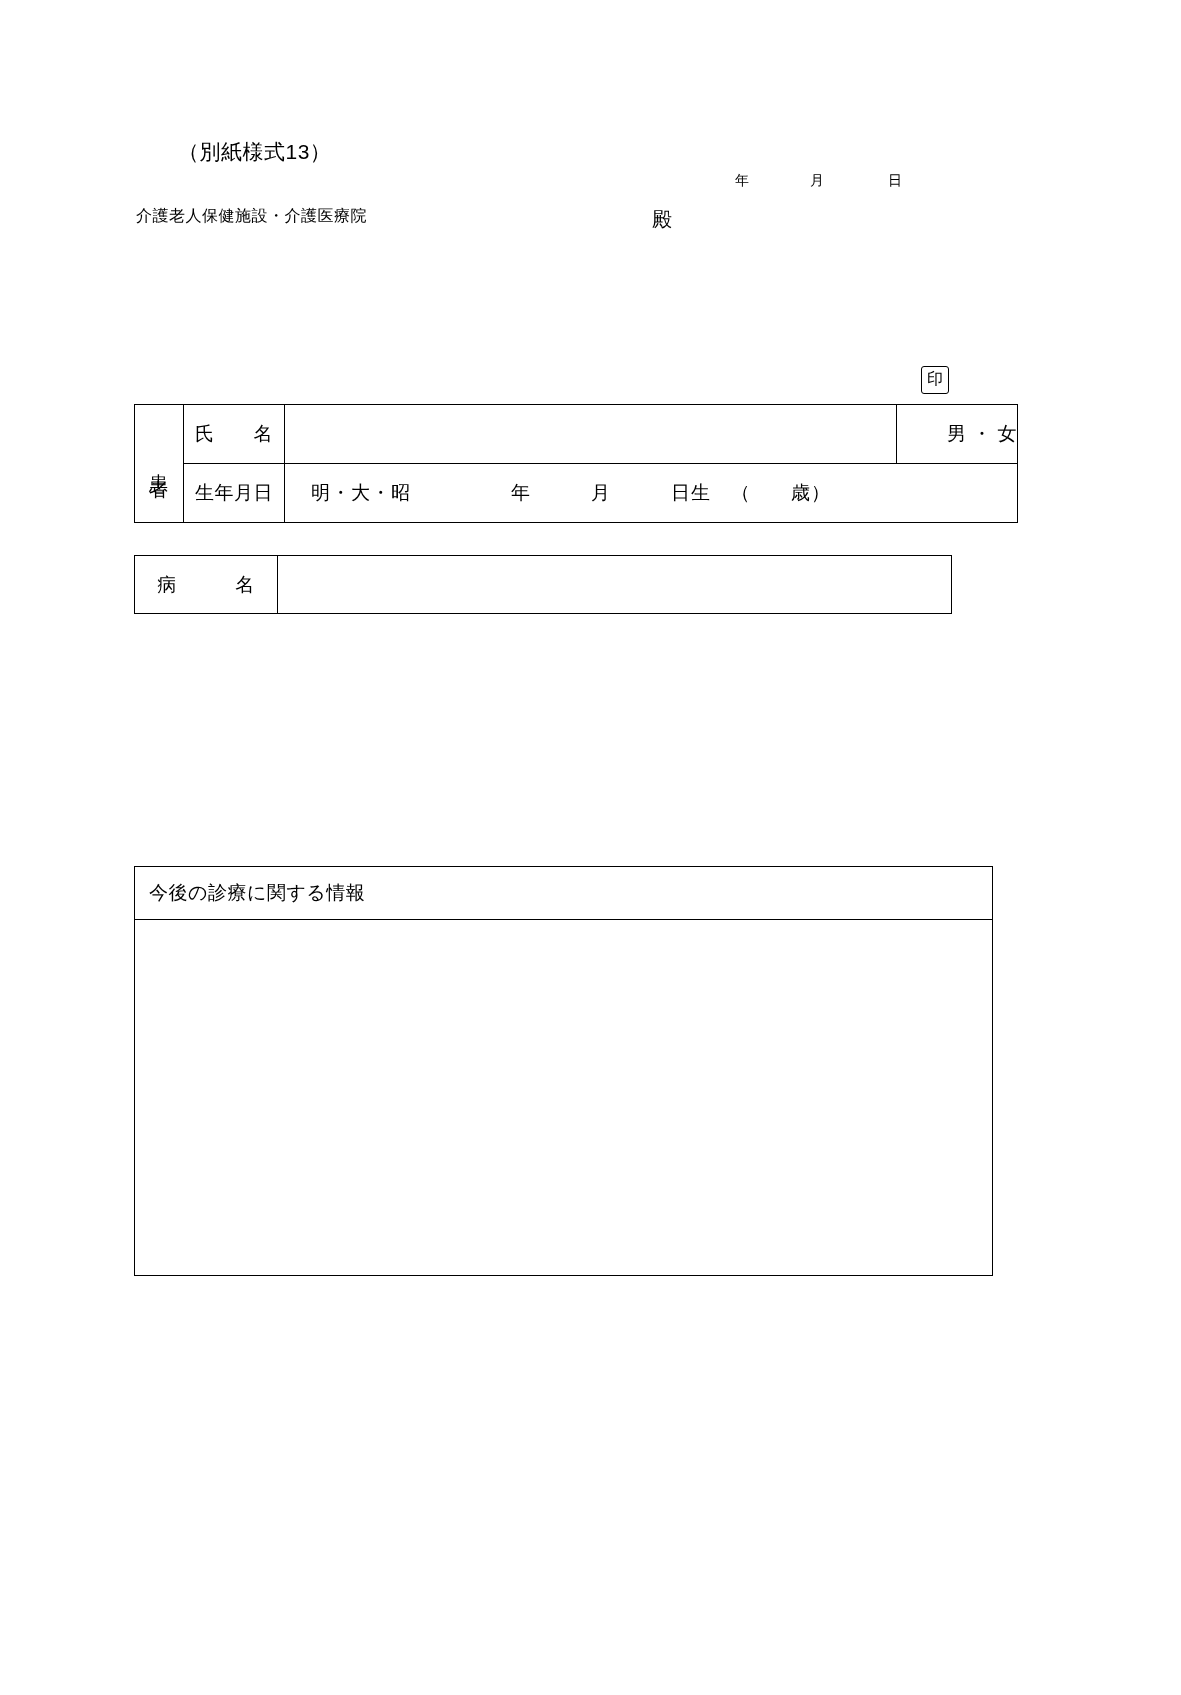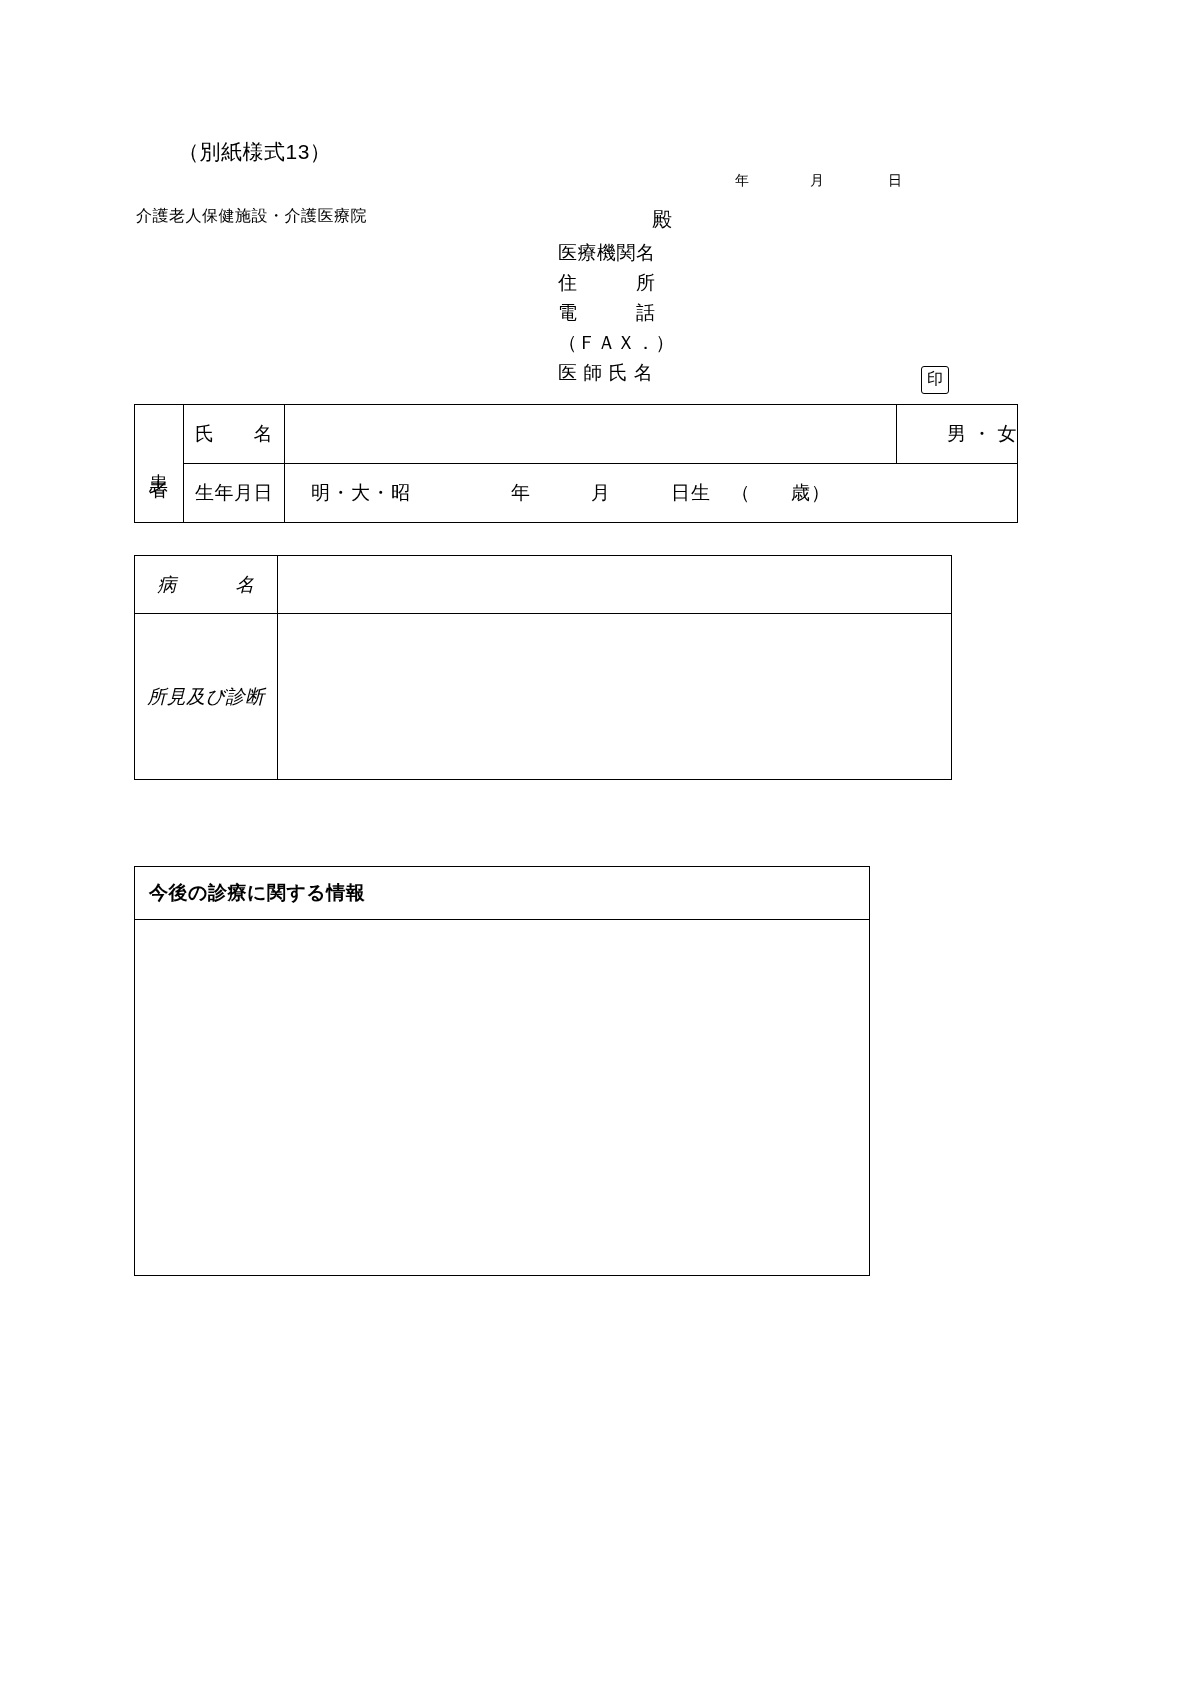--- a/index.html
+++ b/index.html
@@ -127,31 +127,29 @@
 
   
   #diagnosis-table {
     left: 134px;
     top: 555px;
     width: 818px;
   }
   #diagnosis-table .c-lbl {
     width: 142px;
     text-align: center;
-    font-style: italic;
   }
   #diagnosis-table .row-h { height: 57px; }
   #diagnosis-table .row-big { height: 165px; }
 
   
   #future-table {
     left: 134px;
     top: 866px;
-    width: 736px;
-    font-weight: bold;
+    width: 859px;
   }
   #future-table .head-cell {
     height: 52px;
     padding-left: 14px;
     text-align: left;
   }
   #future-table .body-cell { height: 355px; }
 </style>
 </head>
 <body>
@@ -160,27 +158,20 @@
 
   <div class="form-code">（別紙様式13）</div>
 
   <div class="date-line">
     <span class="date-y">年</span><span class="date-m">月</span><span>日</span>
   </div>
 
   <div class="addressee">介護老人保健施設・介護医療院</div>
   <div class="dono">殿</div>
 
-  <div class="sender-block">
-    <div>医療機関名</div>
-    <div>住　　　所</div>
-    <div>電　　　話</div>
-    <div>（ＦＡＸ．）</div>
-    <div>医 師 氏 名</div>
-  </div>
 
   <div class="seal">印</div>
 
   <table id="patient-table">
     <tbody>
         <tr>
       <td class="c-vert" rowspan="2"><span class="vert-label">患者</span></td>
       <td class="c-lbl row-h">氏　　名</td>
       <td></td>
       <td class="c-sex">男 ・ 女</td>
@@ -191,24 +182,20 @@
     </tr>
   </tbody>
     </table>
 
   <table id="diagnosis-table">
     <tbody>
         <tr>
       <td class="c-lbl row-h">病　　　名</td>
       <td></td>
     </tr>
-    <tr>
-      <td class="c-lbl row-big">所見及び診断</td>
-      <td></td>
-    </tr>
   </tbody>
     </table>
 
   <table id="future-table">
     <tbody>
         <tr>
       <td class="head-cell">今後の診療に関する情報</td>
     </tr>
     <tr>
       <td class="body-cell"></td>

